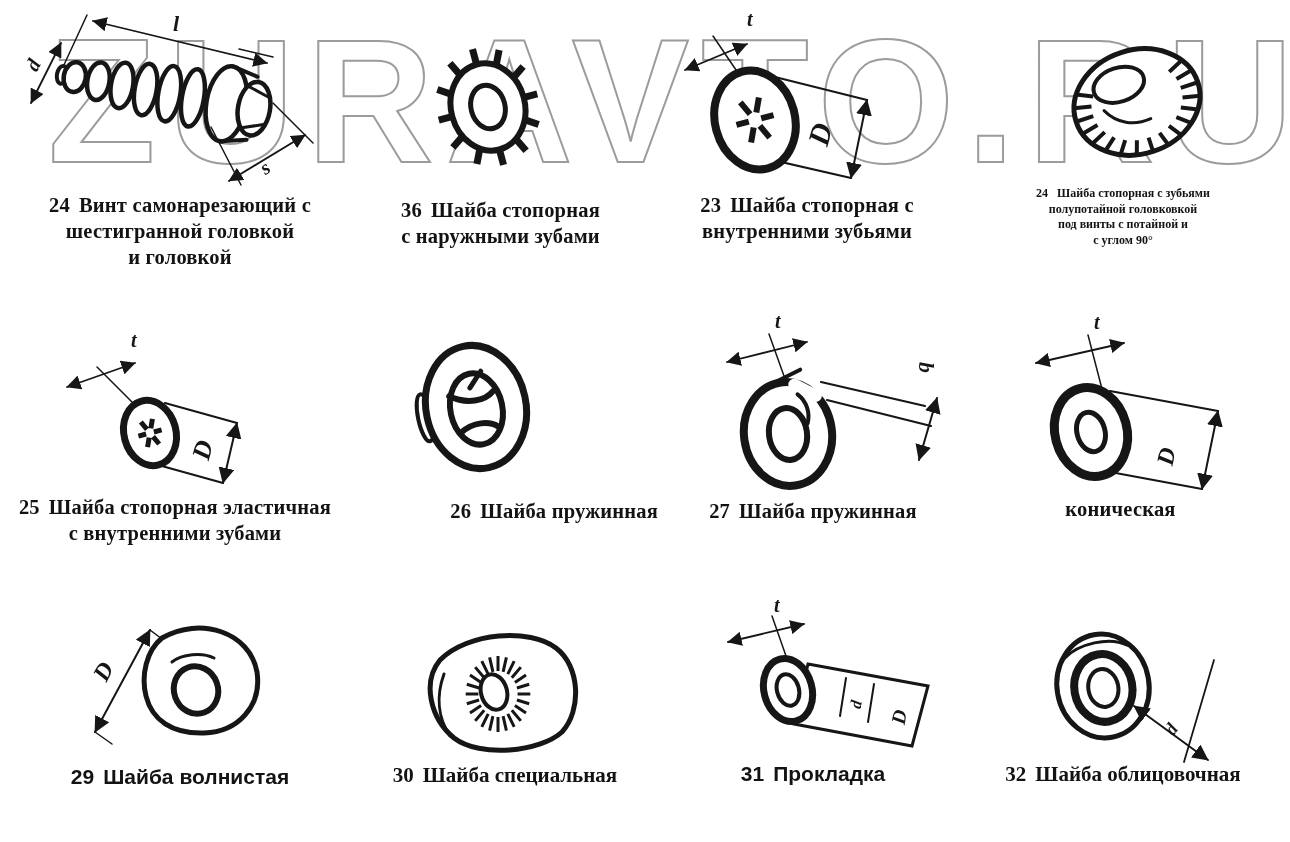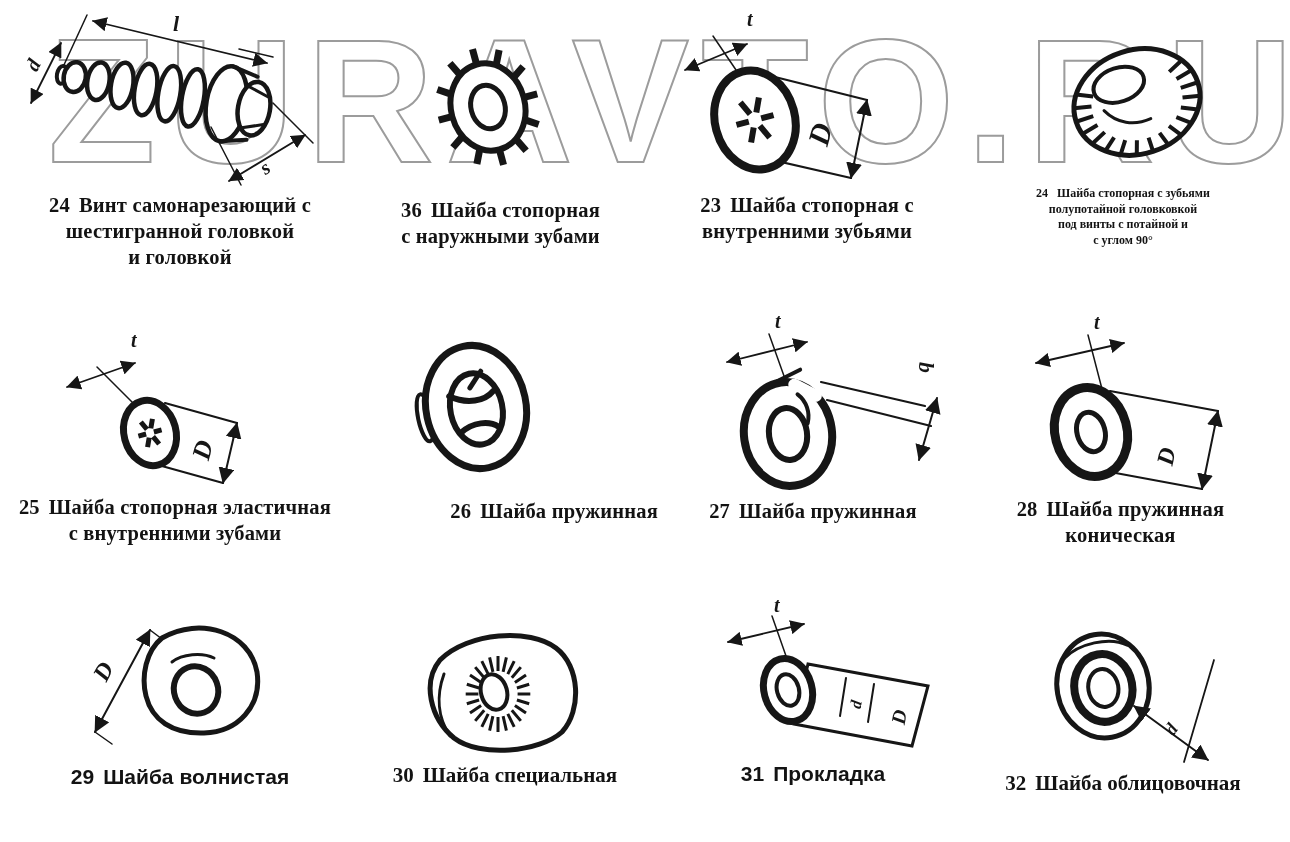--- a/index.html
+++ b/index.html
@@ -175,21 +175,20 @@
         <path d="M124,74 L232,94 M108,152 L216,172" stroke-width="2.2"></path>
         <line x1="232" y1="94" x2="216" y2="172" stroke-width="2" marker-start="url(#arr)" marker-end="url(#arr)"></line>
         <text class="dimtext" x="172" y="148" font-size="24" stroke="none" transform="rotate(-78 180 140)">D</text>
         <g transform="rotate(-15 105 115)">
           <ellipse cx="105" cy="115" rx="36" ry="45" stroke-width="9" fill="#ffffff"></ellipse>
           <ellipse cx="105" cy="115" rx="14" ry="20" stroke-width="5" fill="#ffffff"></ellipse>
         </g>
       </g>
     </svg>
     <div class="caption f-serif s20" style="margin-top:6px;">
-      <div><span class="num">28</span><span>Шайба пружинная</span></div>
       <div>коническая</div>
     </div>
   </div>
 
   <div class="item" style="left:15px;top:606px;width:330px;">
     <svg class="fig" width="330" height="152" viewBox="0 0 330 152" fill="none" stroke="#161616" stroke-linecap="round">
       <g transform="translate(-15,0)">
         <line x1="150" y1="24" x2="166" y2="36" stroke-width="1.5"></line>
         <line x1="95" y1="126" x2="112" y2="138" stroke-width="1.5"></line>
         <line x1="150" y1="24" x2="95" y2="126" stroke-width="2" marker-start="url(#arr)" marker-end="url(#arr)"></line>
@@ -246,21 +245,21 @@
         <g transform="rotate(-10 135 76)">
           <ellipse cx="135" cy="76" rx="46" ry="52" stroke-width="5" fill="#ffffff"></ellipse>
           <ellipse cx="135" cy="78" rx="29" ry="34" stroke-width="8" fill="#ffffff"></ellipse>
           <ellipse cx="135" cy="78" rx="15" ry="19" stroke-width="4" fill="#ffffff"></ellipse>
           <path d="M102,42 C118,30 150,28 166,40" stroke-width="3"></path>
         </g>
         <line x1="166" y1="96" x2="240" y2="150" stroke-width="2" marker-start="url(#arr)" marker-end="url(#arr)"></line>
         <text class="dimtext" x="198" y="124" font-size="18" stroke="none" transform="rotate(-55 204 118)">d</text>
       </g>
     </svg>
-    <div class="caption f-serif s21" style="margin-top:17px;">
+    <div class="caption f-serif s21" style="margin-top:8px;">
       <div><span class="num">32</span><span>Шайба облицовочная</span></div>
     </div>
   </div>
 
   <svg width="0" height="0" style="position:absolute">
     <defs>
       <marker id="arr" viewBox="0 0 10 10" refX="9.5" refY="5" markerWidth="8" markerHeight="8" orient="auto-start-reverse">
         <path d="M0,0 L10,5 L0,10 z" fill="#161616"></path>
       </marker>
     </defs>

